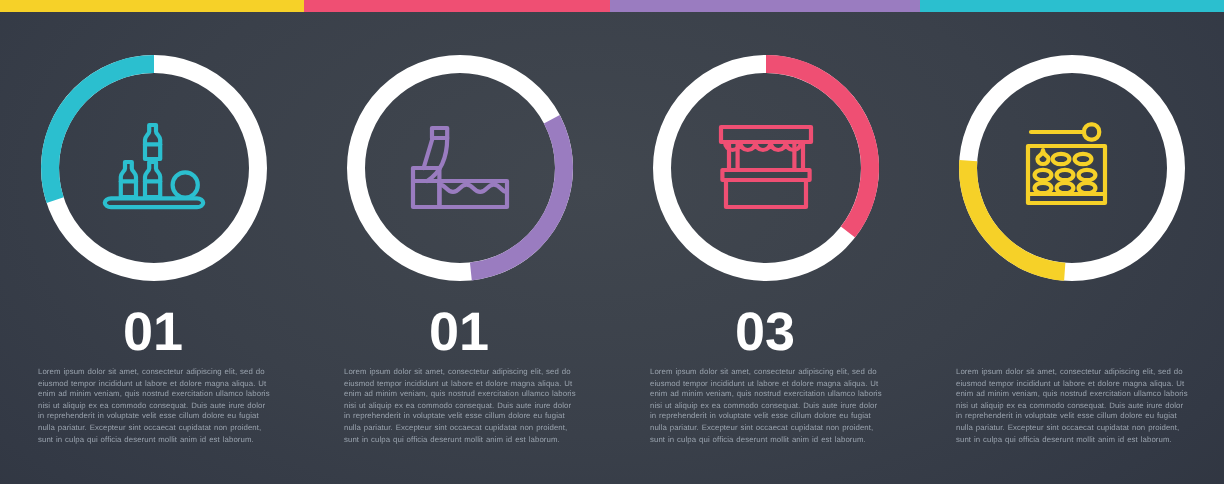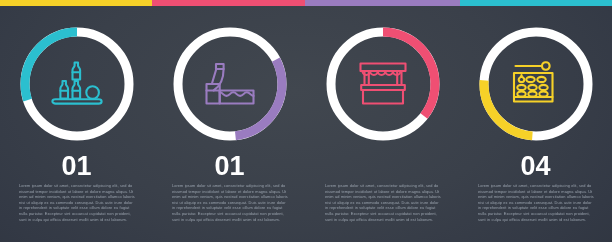--- a/index.html
+++ b/index.html
@@ -177,20 +177,21 @@
 
           <path d="M6.5 10.0h4.3v14.0H6.5z"></path>
           <path d="M39.2 10.0h4.3v14.0h-4.3z"></path>
 
           <path d="M3.2 24.0h43.6v5.0H3.2z"></path>
 
           <path d="M5.0 29.0h40v13.5h-40z"></path>
         </svg>
       </div>
     </div>
+    <div class="num">03</div>
     <div class="body-text">Lorem ipsum dolor sit amet, consectetur adipiscing elit, sed do eiusmod tempor incididunt ut labore et dolore magna aliqua. Ut enim ad minim veniam, quis nostrud exercitation ullamco laboris nisi ut aliquip ex ea commodo consequat. Duis aute irure dolor in reprehenderit in voluptate velit esse cillum dolore eu fugiat nulla pariatur. Excepteur sint occaecat cupidatat non proident, sunt in culpa qui officia deserunt mollit anim id est laborum.</div>
   </div>
 
   <div class="col c3">
     <div class="ring-wrap">
       <svg width="124" height="124" viewBox="0 0 124 124">
         <circle cx="62" cy="62" r="52" fill="none" stroke="#ffffff" stroke-width="9"></circle>
         <path class="ring-arc" fill="none" stroke-width="9" stroke-linecap="butt" d="M 58.37 113.87 A 52 52 0 0 1 10.13 58.37" stroke="#f6d128"></path>
       </svg>
       <div class="icon-holder">
@@ -210,17 +211,16 @@
           <ellipse cx="11.5" cy="26.5" rx="4.2" ry="2.6"></ellipse>
           <ellipse cx="22.5" cy="26.5" rx="4.2" ry="2.6"></ellipse>
           <ellipse cx="33.5" cy="26.5" rx="4.2" ry="2.6"></ellipse>
 
           <ellipse cx="11.5" cy="33.0" rx="4.2" ry="2.6"></ellipse>
           <ellipse cx="22.5" cy="33.0" rx="4.2" ry="2.6"></ellipse>
           <ellipse cx="33.5" cy="33.0" rx="4.2" ry="2.6"></ellipse>
         </svg>
       </div>
     </div>
-    <div class="num">04</div>
     <div class="body-text">Lorem ipsum dolor sit amet, consectetur adipiscing elit, sed do eiusmod tempor incididunt ut labore et dolore magna aliqua. Ut enim ad minim veniam, quis nostrud exercitation ullamco laboris nisi ut aliquip ex ea commodo consequat. Duis aute irure dolor in reprehenderit in voluptate velit esse cillum dolore eu fugiat nulla pariatur. Excepteur sint occaecat cupidatat non proident, sunt in culpa qui officia deserunt mollit anim id est laborum.</div>
   </div>
 
 </div>
 
 </body></html>

